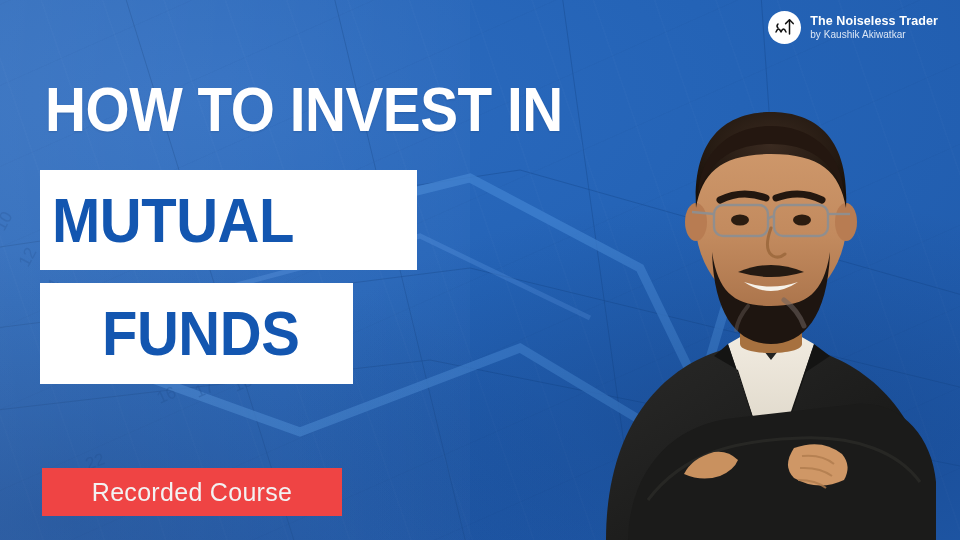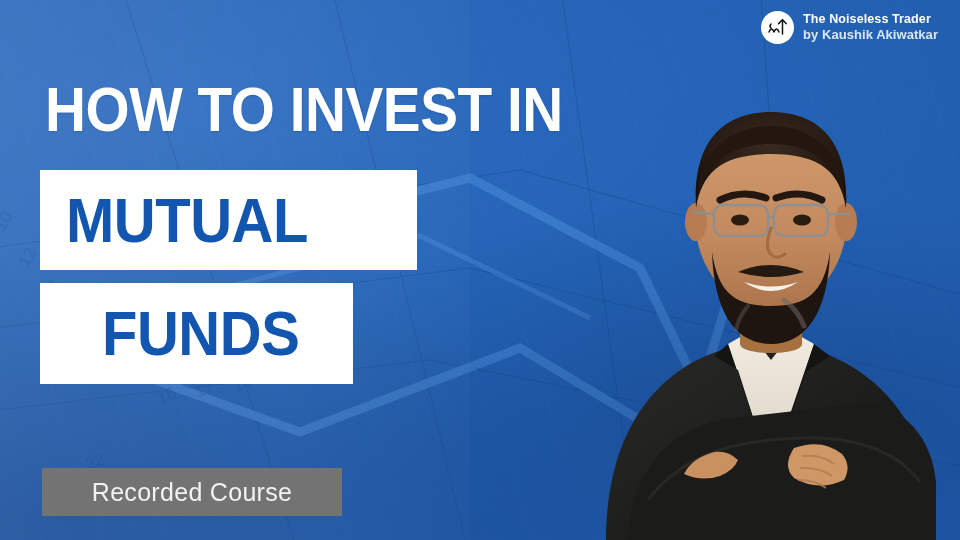--- a/index.html
+++ b/index.html
@@ -48,21 +48,21 @@
     background:#ffffff;
     display:flex; align-items:center; justify-content:center;
     flex:0 0 auto;
   }
   .logo-text { display:flex; flex-direction:column; line-height:1.05; }
   .logo-title {
     color:#ffffff; font-size:12.5px; font-weight:bold; letter-spacing:.1px;
     white-space:nowrap;
   }
   .logo-sub {
-    color:#dbe6f5; font-size:13px; font-weight:bold; letter-spacing:.05px;
+    color:#dbe6f5; font-size:10px; font-weight:normal; letter-spacing:.05px;
     margin-top:2px; white-space:nowrap;
   }
 
   
   .portrait { position:absolute; right:-8px; bottom:0; width:380px; height:540px; z-index:5; }
   .portrait svg { width:100%; height:100%; display:block; }
 
   
   .headline-block { position:absolute; left:0; top:0; z-index:7; }
 
@@ -82,28 +82,28 @@
     background:#ffffff;
     display:flex; align-items:center;
   }
   .hl-band .hl-word {
     color:#1356B0;
     font-size:63px; font-weight:bold;
     letter-spacing:-0.5px; line-height:1;
     transform:scaleX(.92); transform-origin:left center;
     white-space:nowrap;
   }
-  .band-mutual { left:40px; top:170px; width:377px; height:100px; padding-left:26px; }
+  .band-mutual { left:40px; top:170px; width:377px; height:100px; padding-left:12px; }
   .band-funds  { left:40px; top:283px; width:313px; height:101px; padding-left:26px;justify-content:center; }
 
   
   .course-badge {
     position:absolute; left:42px; top:468px;
     width:300px; height:48px;
-    background:#737373;
+    background:#ef4444;
     display:flex; align-items:center; justify-content:center;
     z-index:7;
   }
   .course-badge-label {
     color:#f2f2f2; font-size:25px; font-weight:normal;
     letter-spacing:.3px; white-space:nowrap;
   }
 </style>
 </head>
 <body>

